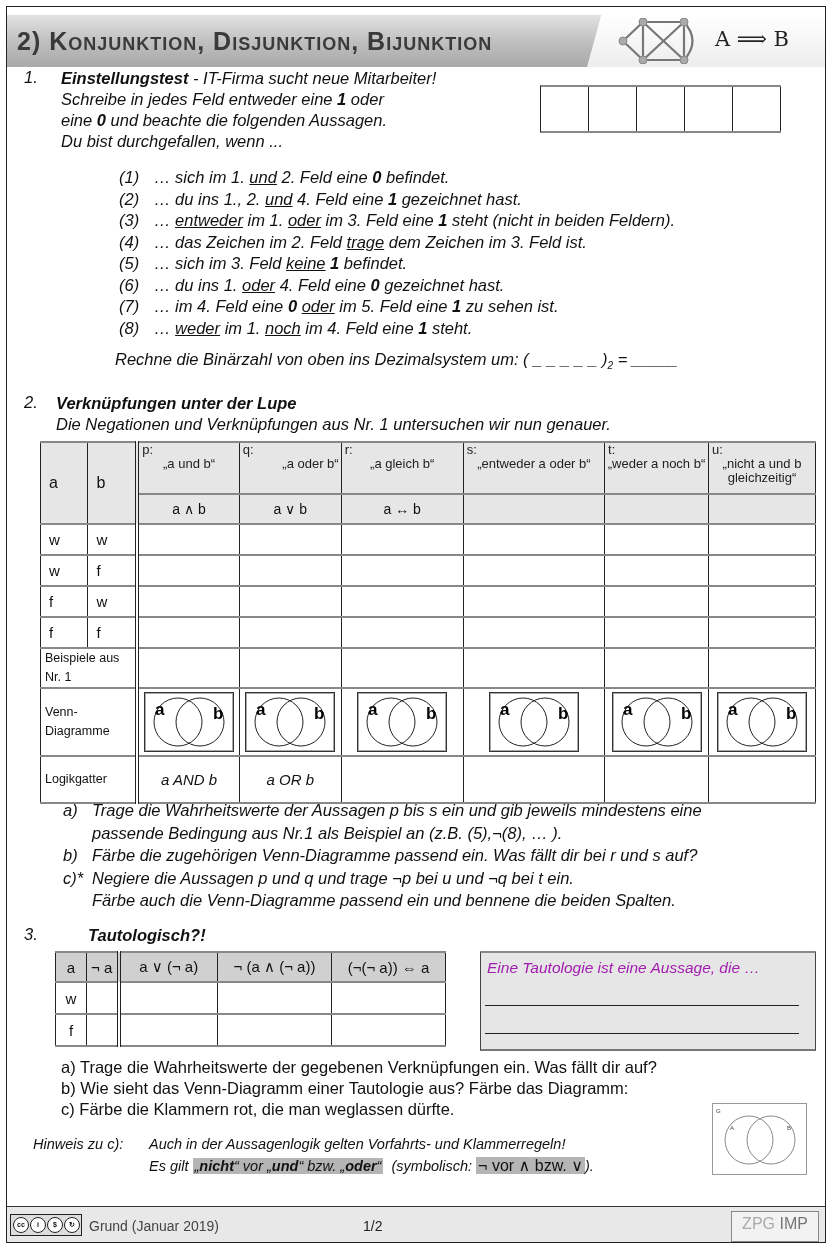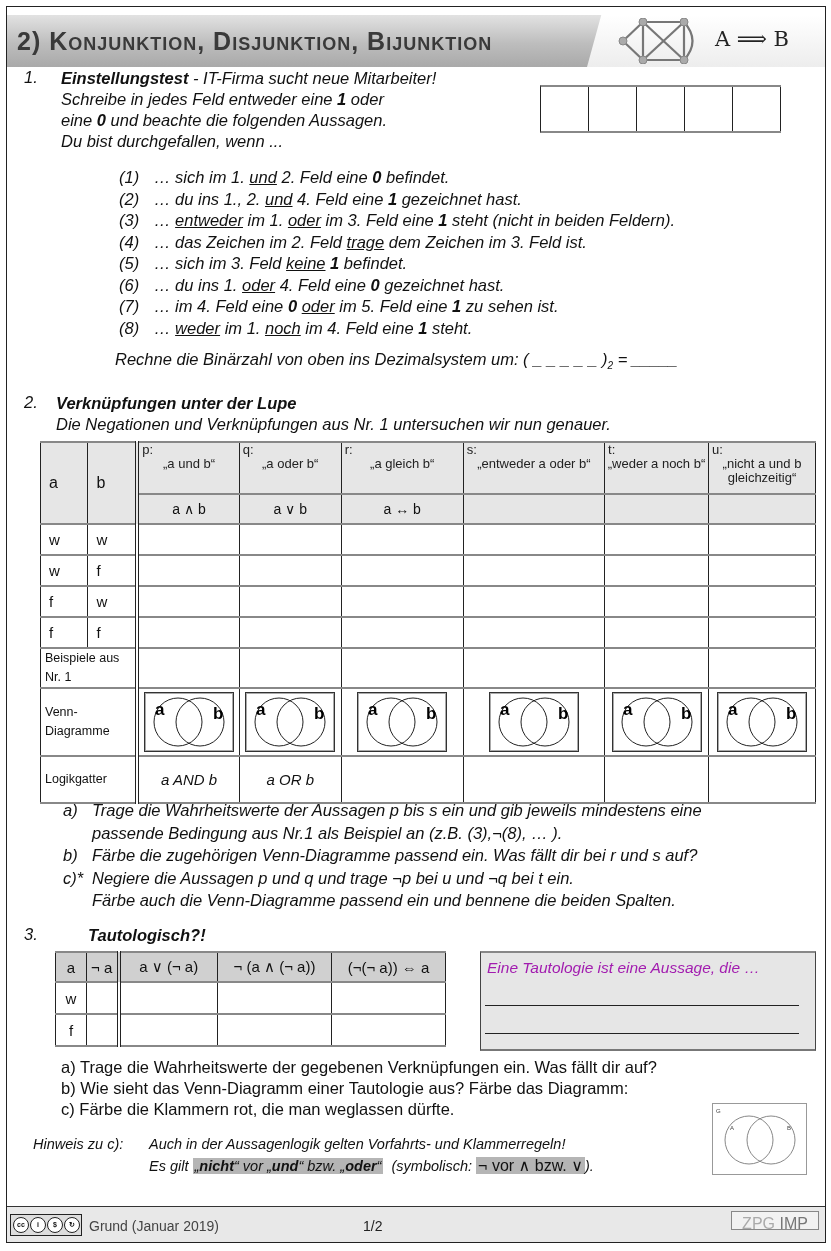--- a/index.html
+++ b/index.html
@@ -58,21 +58,21 @@
   .tasks3 { position: absolute; left: 54px; top: 1050px; font-size: 16.5px; line-height: 21px; }
   .hint { position: absolute; left: 26px; top: 1127px; font-size: 14.5px; font-style: italic; line-height: 21px; }
   .hl { background: #b5b5b5; padding: 0 2px; }
   .venn-small { position: absolute; left: 705px; top: 1096px; width: 95px; height: 72px; border: 1px solid #999; }
 
   .footer { position: absolute; left: 0; top: 1199px; width: 818px; height: 36px; border-top: 1px solid #333; background: #e8e8e8; }
   .cc { position: absolute; left: 3px; top: 7px; width: 72px; height: 22px; border: 1px solid #222; background: #ddd; display: flex; align-items: center; padding-left: 2px; gap: 1px; }
   .cc span { display: inline-block; width: 16px; height: 16px; border-radius: 50%; border: 1.5px solid #222; background: #fff; font-size: 7px; font-weight: bold; text-align: center; line-height: 13px; }
   .footer-author { position: absolute; left: 82px; top: 11px; font-size: 14px; color: #444; }
   .footer-page { position: absolute; left: 356px; top: 11px; font-size: 14px; color: #222; }
-  .zpg { position: absolute; right: 6px; top: 4px; width: 88px; height: 19px; border: 1px solid #888; font-size: 16px; color: #aaa; text-align: center; line-height: 23px; background: #f2f2f2; }
+  .zpg { position: absolute; right: 6px; top: 4px; width: 88px; height: 31px; border: 1px solid #888; font-size: 16px; color: #aaa; text-align: center; line-height: 23px; background: #f2f2f2; }
   .zpg b { color: #777; font-weight: normal; }
 </style>
 </head>
 <body>
 
 <div class="page">
 
   <div class="header">
     <div class="header-title">2) Konjunktion, Disjunktion, Bijunktion</div>
     <div class="header-right">
@@ -174,21 +174,21 @@
     <tbody>
         <tr style="height:52px" id="t2-hdr">
       <td class="ab" rowspan="2">a</td>
       <td class="ab" rowspan="2">b</td>
     <td class="hdr dbl">
             <div style="padding-left:3px">p:</div>
             <div style="text-align:center; padding:0 2px">„a und b“</div>
           </td>
           <td class="hdr">
             <div style="padding-left:3px">q:</div>
-            <div style="text-align:center; padding:0 2px">„a oder b“</div>
+            <div style="text-align:right; padding:0 2px">„a oder b“</div>
           </td>
           <td class="hdr">
             <div style="padding-left:3px">r:</div>
             <div style="text-align:center; padding:0 2px">„a gleich b“</div>
           </td>
           <td class="hdr">
             <div style="padding-left:3px">s:</div>
             <div style="text-align:center; padding:0 2px">„entweder a oder b“</div>
           </td>
           <td class="hdr">
@@ -322,21 +322,21 @@
       </tbody>
   </table>
 
   <div class="tasks" id="tasks2">
       <div class="task-row">
         <span class="task-lab">a)</span>
         <span>Trage die Wahrheitswerte der Aussagen p bis s ein und gib jeweils mindestens eine</span>
       </div>
       <div class="task-row">
         <span class="task-lab"></span>
-        <span>passende Bedingung aus Nr.1 als Beispiel an (z.B. (3),¬(8), … ).</span>
+        <span>passende Bedingung aus Nr.1 als Beispiel an (z.B. (5),¬(8), … ).</span>
       </div>
       <div class="task-row">
         <span class="task-lab">b)</span>
         <span>Färbe die zugehörigen Venn-Diagramme passend ein. Was fällt dir bei r und s auf?</span>
       </div>
       <div class="task-row">
         <span class="task-lab">c)*</span>
         <span>Negiere die Aussagen p und q und trage ¬p bei u und ¬q bei t ein.</span>
       </div>
       <div class="task-row">

